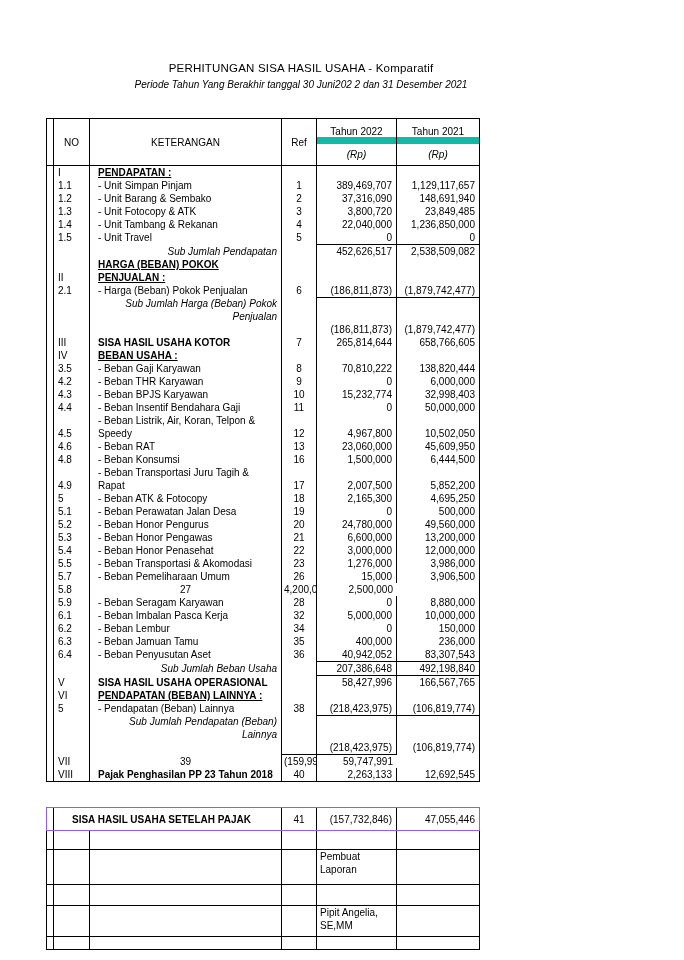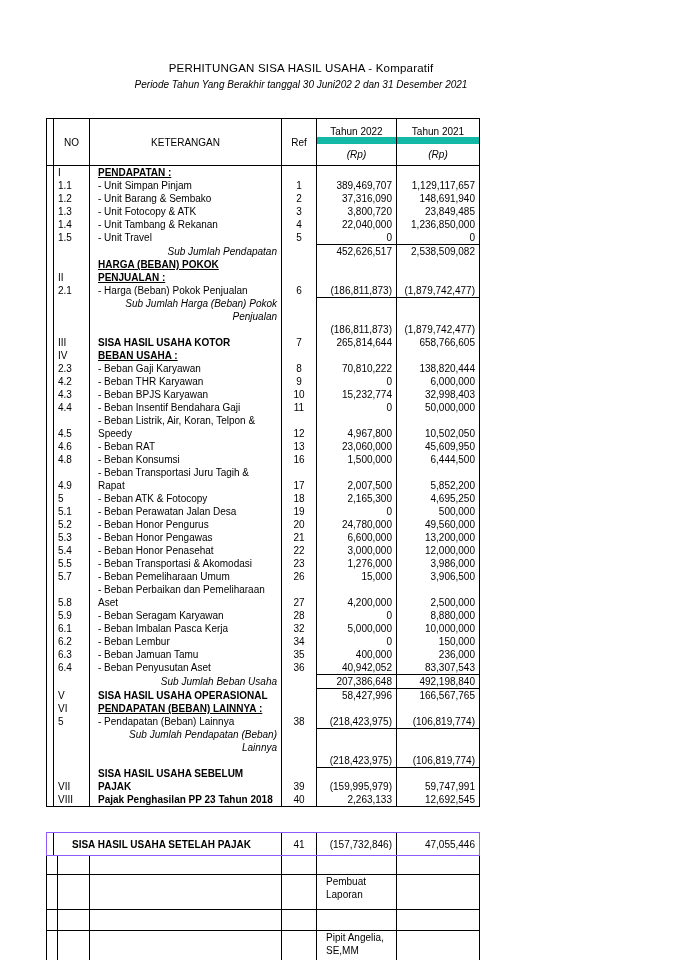--- a/index.html
+++ b/index.html
@@ -45,21 +45,21 @@
   .hrp   { height: 21px; line-height: 21px; font-style: italic; }
 
   
   .totalbox { border: 1px solid #8b5cf6; margin-top: 25px; }
   .totalbox .c { min-height: 22px; justify-content: center; }
   .total-label { grid-column: 2 / 4; font-weight: bold; text-align: left; padding-left: 18px; }
 
   
   .footgrid { border: 1px solid #000; border-top: none; }
   .footgrid .frow:not(:last-child) { border-bottom: 1px solid #000; }
-  .frow .c { justify-content: flex-start; text-align: left; margin-left: 6px; }
+  .frow .c { justify-content: flex-start; text-align: left; }
   .frow .c-val { text-align: left; padding-left: 3px; }
   .f1 .c { min-height: 18px; }
   .f2 .c { min-height: 34px; }
   .f3 .c { min-height: 20px; }
   .f4 .c { min-height: 30px; }
   .f5 .c { min-height: 12px; }
 </style>
 </head>
 <body>
 
@@ -194,21 +194,21 @@
             <div class="c"></div>
             <div class="c c-no">IV</div>
             <div class="c c-ket">BEBAN USAHA :</div>
             <div class="c c-ref"></div>
             <div class="c c-val"></div>
             <div class="c c-val"></div>
           </div>
 
           <div class="row row-item">
             <div class="c"></div>
-            <div class="c c-no">2.3</div>
+            <div class="c c-no">3.5</div>
             <div class="c c-ket">- Beban Gaji Karyawan</div>
             <div class="c c-ref">8</div>
             <div class="c c-val">70,810,222</div>
             <div class="c c-val">138,820,444</div>
           </div>
 
           <div class="row row-item">
             <div class="c"></div>
             <div class="c c-no">4.2</div>
             <div class="c c-ket">- Beban THR Karyawan</div>
@@ -331,21 +331,20 @@
             <div class="c c-no">5.7</div>
             <div class="c c-ket">- Beban Pemeliharaan Umum</div>
             <div class="c c-ref">26</div>
             <div class="c c-val">15,000</div>
             <div class="c c-val">3,906,500</div>
           </div>
 
           <div class="row row-item">
             <div class="c"></div>
             <div class="c c-no">5.8</div>
-            <div class="c c-ket">- Beban Perbaikan dan Pemeliharaan Aset</div>
             <div class="c c-ref">27</div>
             <div class="c c-val">4,200,000</div>
             <div class="c c-val">2,500,000</div>
           </div>
 
           <div class="row row-item">
             <div class="c"></div>
             <div class="c c-no">5.9</div>
             <div class="c c-ket">- Beban Seragam Karyawan</div>
             <div class="c c-ref">28</div>
@@ -430,21 +429,20 @@
             <div class="c c-no"></div>
             <div class="c c-ket">Sub Jumlah Pendapatan (Beban) Lainnya</div>
             <div class="c c-ref"></div>
             <div class="c c-val">(218,423,975)</div>
             <div class="c c-val">(106,819,774)</div>
           </div>
 
           <div class="row row-bold rule">
             <div class="c"></div>
             <div class="c c-no">VII</div>
-            <div class="c c-ket">SISA HASIL USAHA SEBELUM PAJAK</div>
             <div class="c c-ref">39</div>
             <div class="c c-val">(159,995,979)</div>
             <div class="c c-val">59,747,991</div>
           </div>
 
           <div class="row row-bold">
             <div class="c"></div>
             <div class="c c-no">VIII</div>
             <div class="c c-ket">Pajak Penghasilan PP 23 Tahun 2018</div>
             <div class="c c-ref">40</div>

